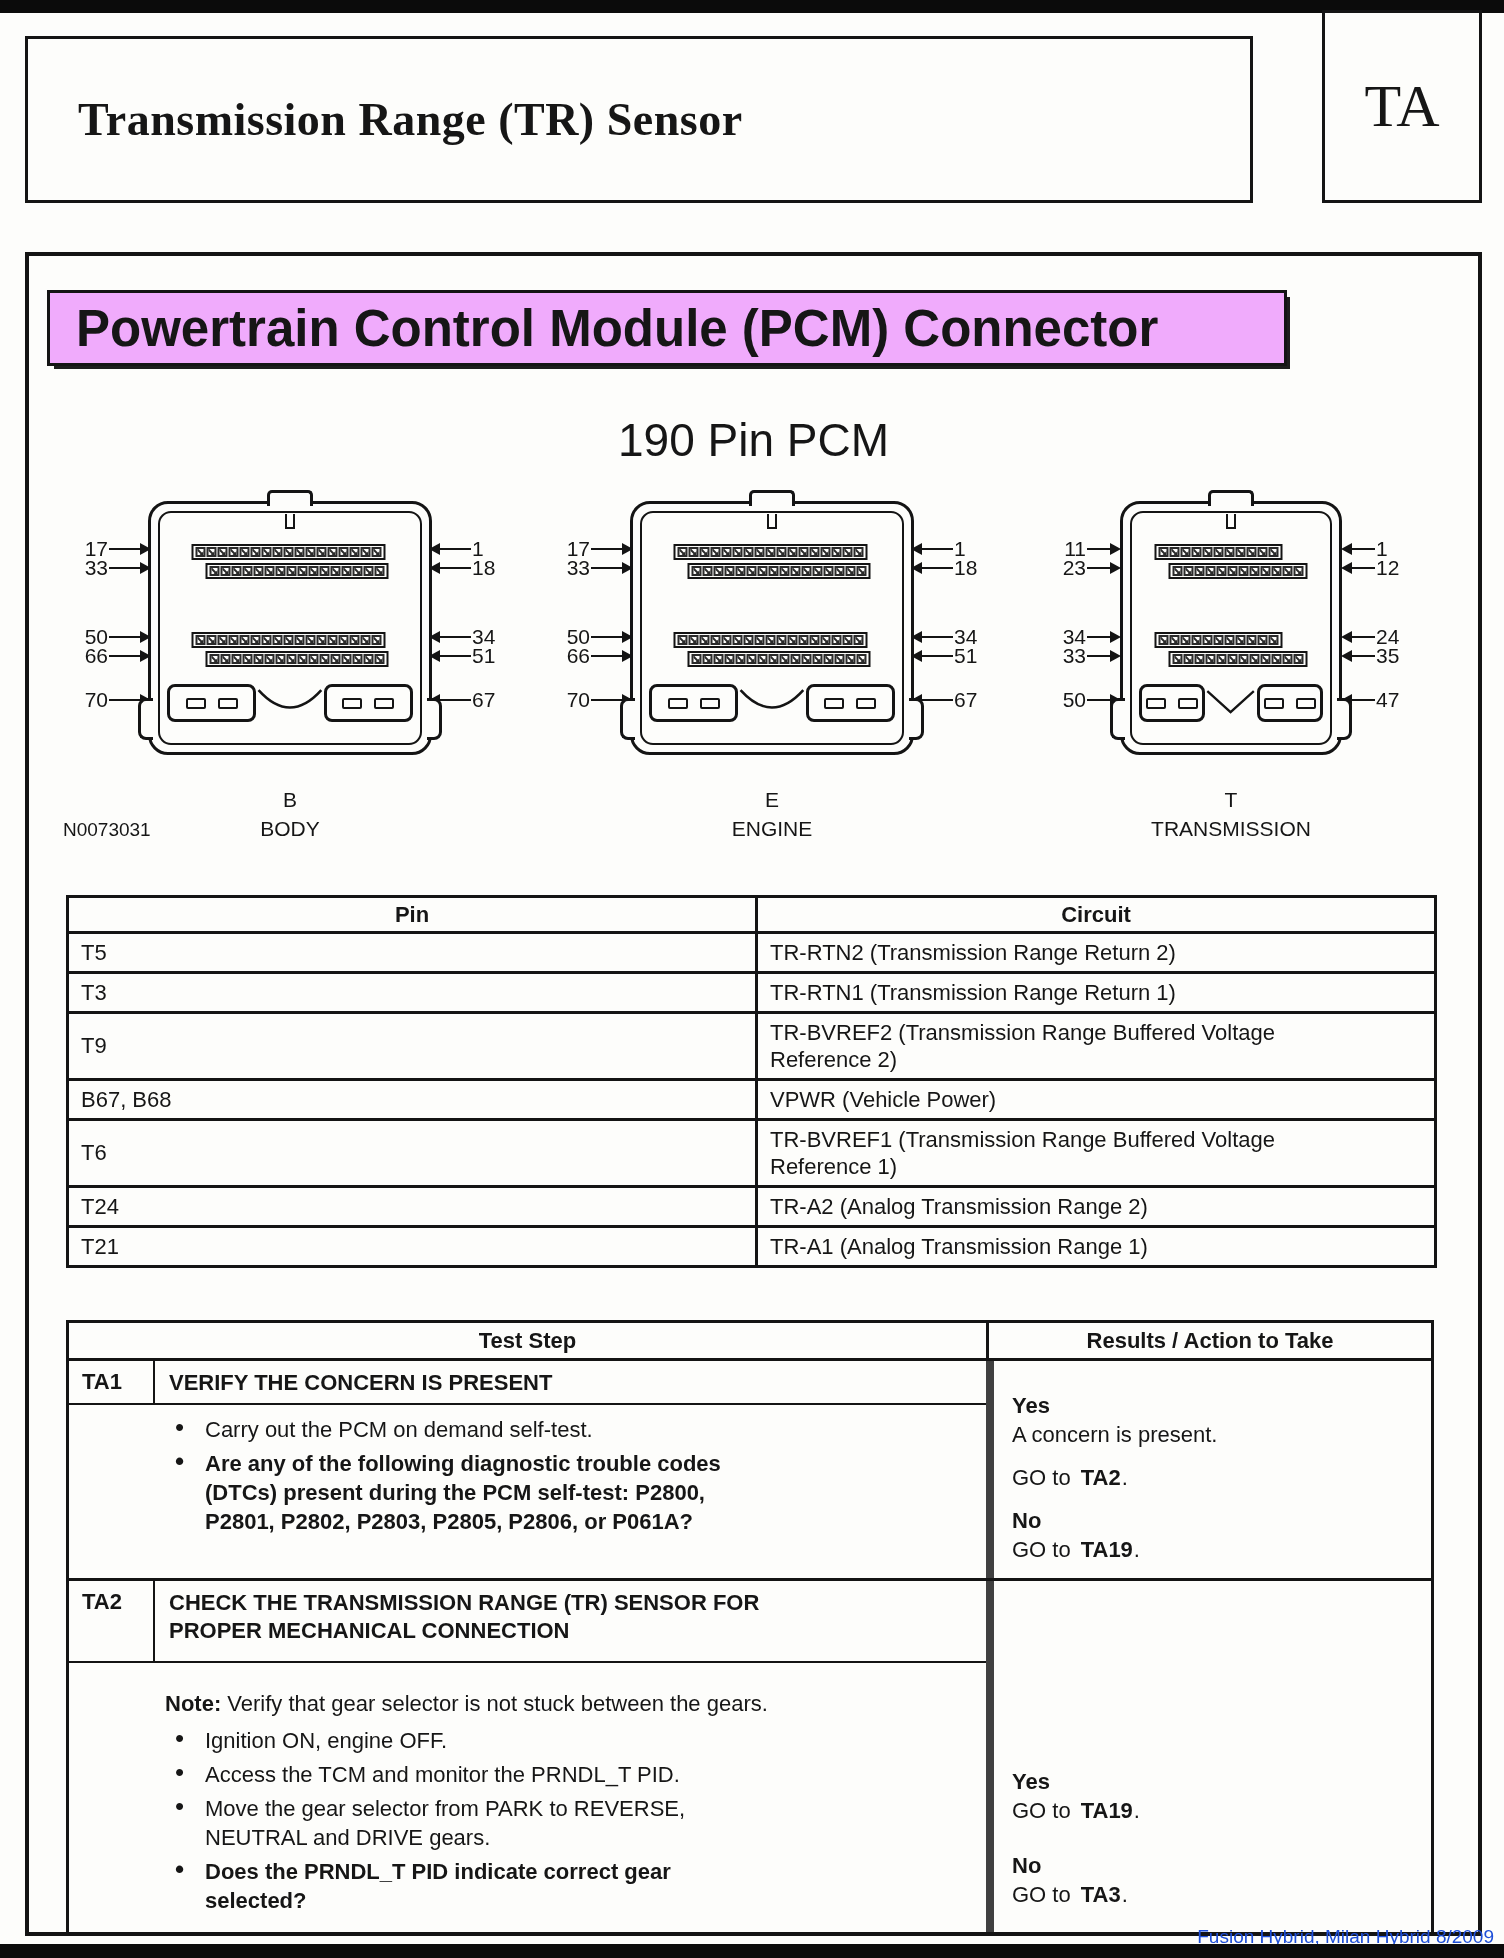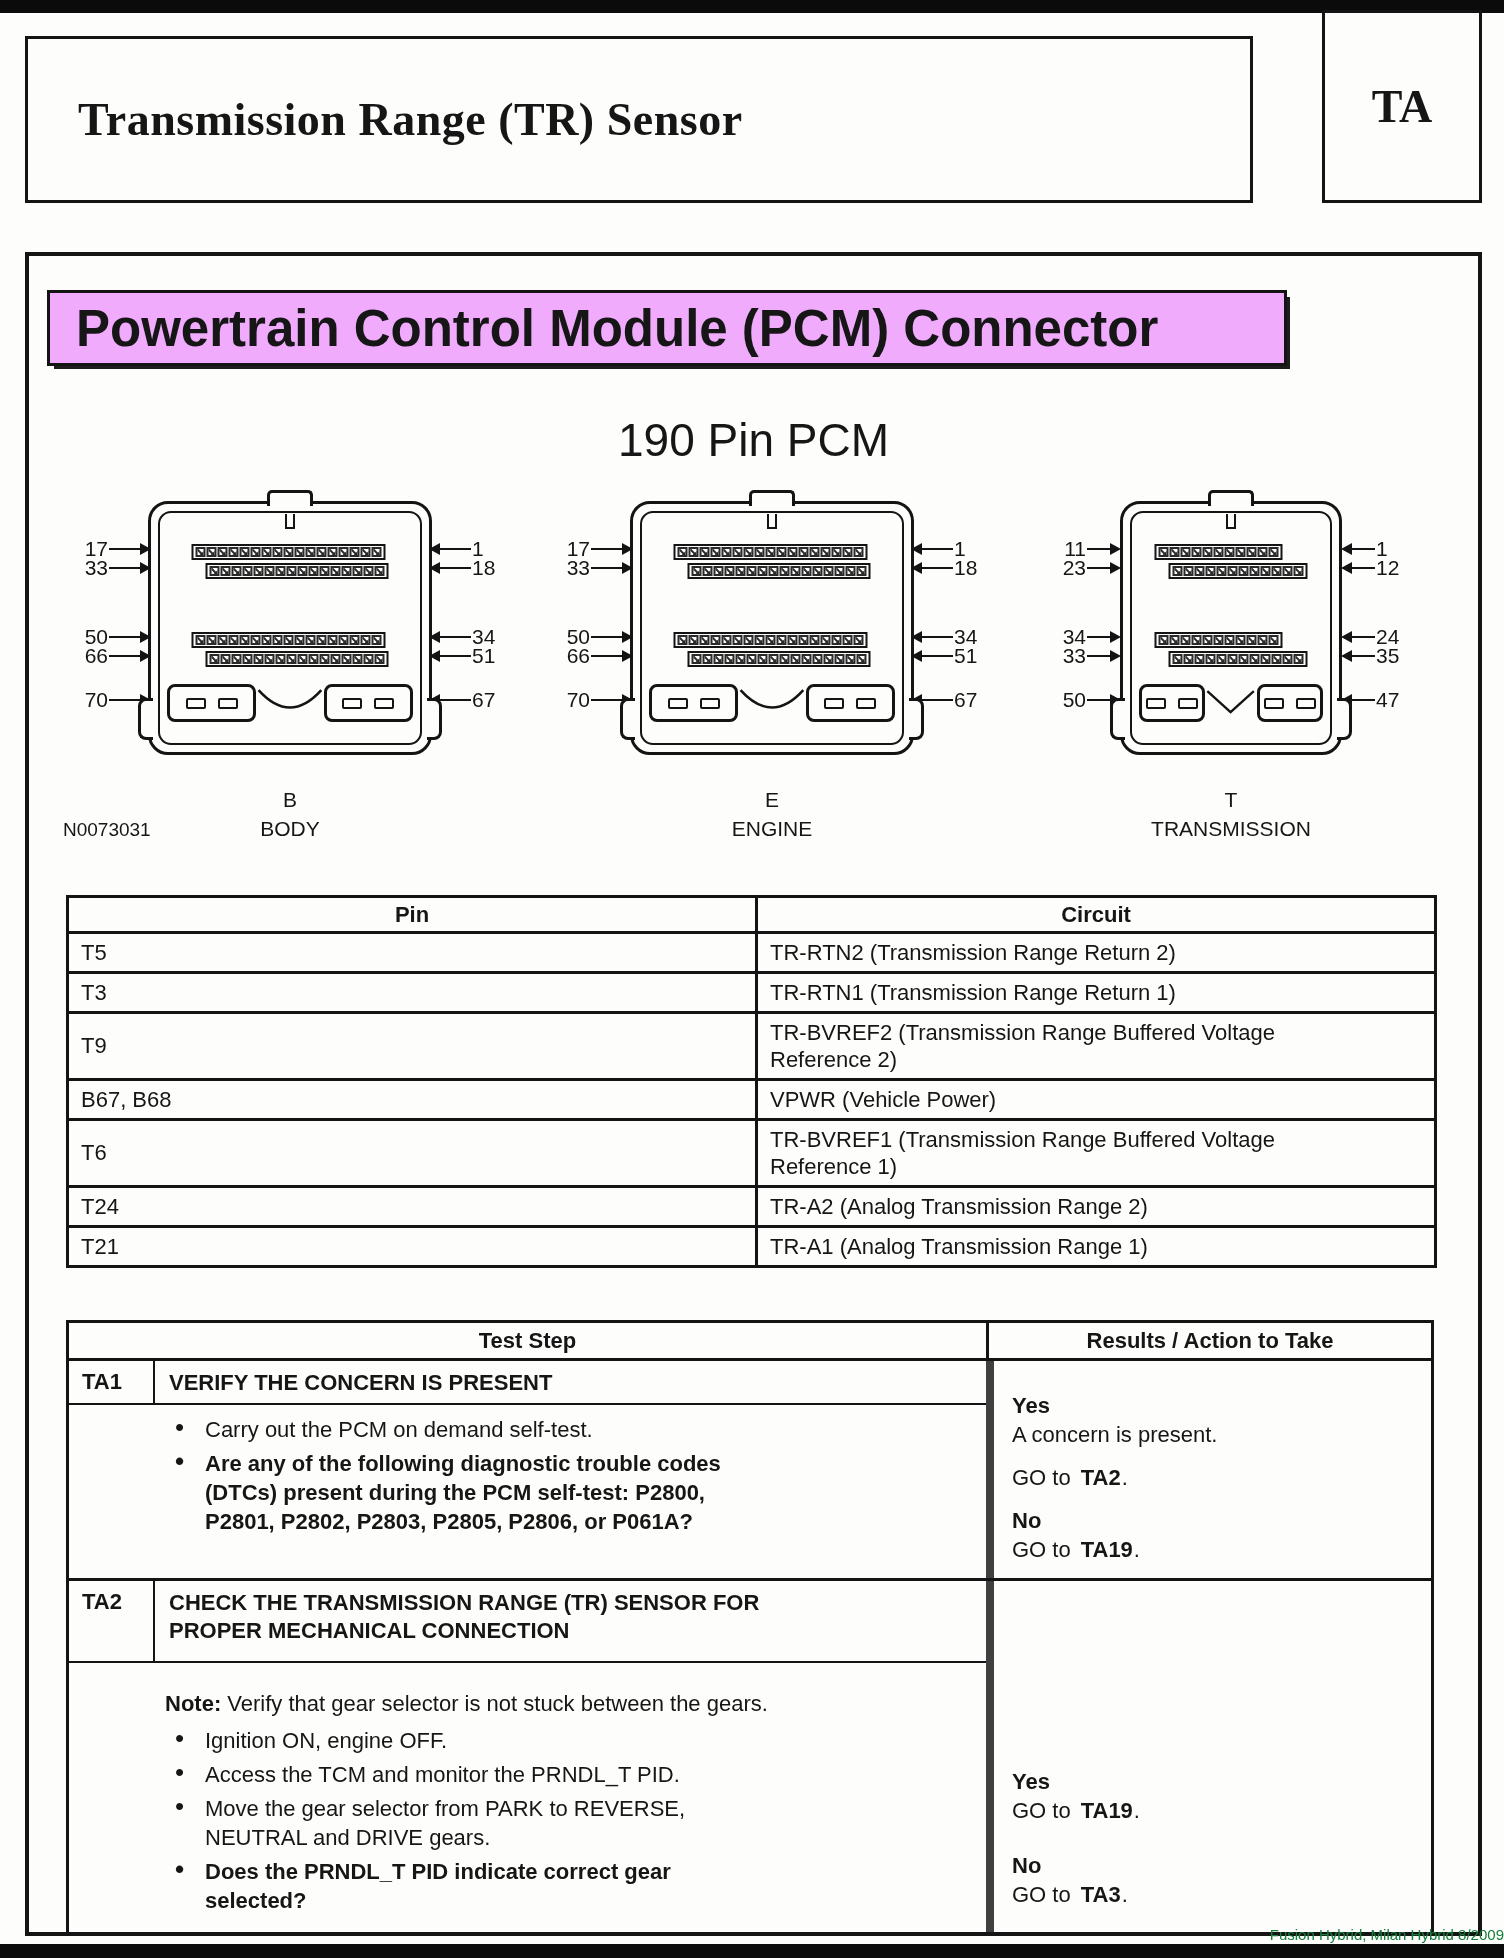--- a/index.html
+++ b/index.html
@@ -12,21 +12,21 @@
   .scanbar { position:absolute; left:0; width:100%; background:#0b0b0b; }
   .scanbar.top { top:0; height:13px; }
   .scanbar.bottom { top:1944px; height:14px; z-index:6; }
 
   
   .hdr-left { position:absolute; left:25px; top:36px; width:1228px; height:167px;
     border:3px solid #141414; display:flex; align-items:center; padding-left:50px; background:#fdfdfb;}
   .hdr-title { font-family:"Liberation Serif", serif; font-weight:bold; font-size:46px; letter-spacing:.5px; }
   .hdr-right { position:absolute; left:1322px; top:10px; width:160px; height:193px;
     border:3px solid #141414; display:flex; align-items:center; justify-content:center; background:#fdfdfb;}
-  .hdr-code { font-family:"Liberation Serif", serif; font-weight:bold; font-size:46px; }
+  .hdr-code { font-family:"Liberation Serif", serif; font-weight:normal; font-size:60px; }
 
   .main-box { position:absolute; left:25px; top:252px; width:1457px; height:1684px; border:4px solid #141414; }
 
   .sec-title-box { position:absolute; left:47px; top:290px; width:1240px; height:76px;
     border:3.5px solid #141414; display:flex; align-items:center; padding-left:26px;
     box-shadow:5px 5px 0 -2px #1d1d1d; background:#f0abfc; }
   .sec-title-box .stx { font-size:51px; font-weight:bold; white-space:nowrap; }
 
   .diag-title { position:absolute; left:25px; top:413px; width:1457px; text-align:center; font-size:46px; }
 
@@ -112,21 +112,21 @@
   .bullets li.w2 { max-width:540px; }
   .bullets li.w3 { max-width:520px; font-weight:bold; }
   .note { line-height:29px; max-width:640px; margin:8px 0 2px 0; }
   .note b { font-weight:bold; }
   .grp { margin-bottom:14px; }
   .res2 .grp { margin-bottom:26px; }
   .lbl { font-weight:bold; }
   .rnote + .goline { margin-top:14px; }
   .tgt { font-weight:bold; margin:0 1px 0 10px; }
 
-  .footer-note { position:absolute; top:1926px; right:0; font-size:15px; color:#15803d; z-index:3; white-space:nowrap; }
+  .footer-note { position:absolute; top:1926px; right:10px; font-size:19px; color:#1d4ed8; z-index:3; white-space:nowrap; }
 </style>
 </head>
 <body>
 
 <div class="page">
   <div class="scanbar top"></div>
 
   <div class="hdr-left">
     <div class="hdr-title">Transmission Range (TR) Sensor</div>
   </div>

